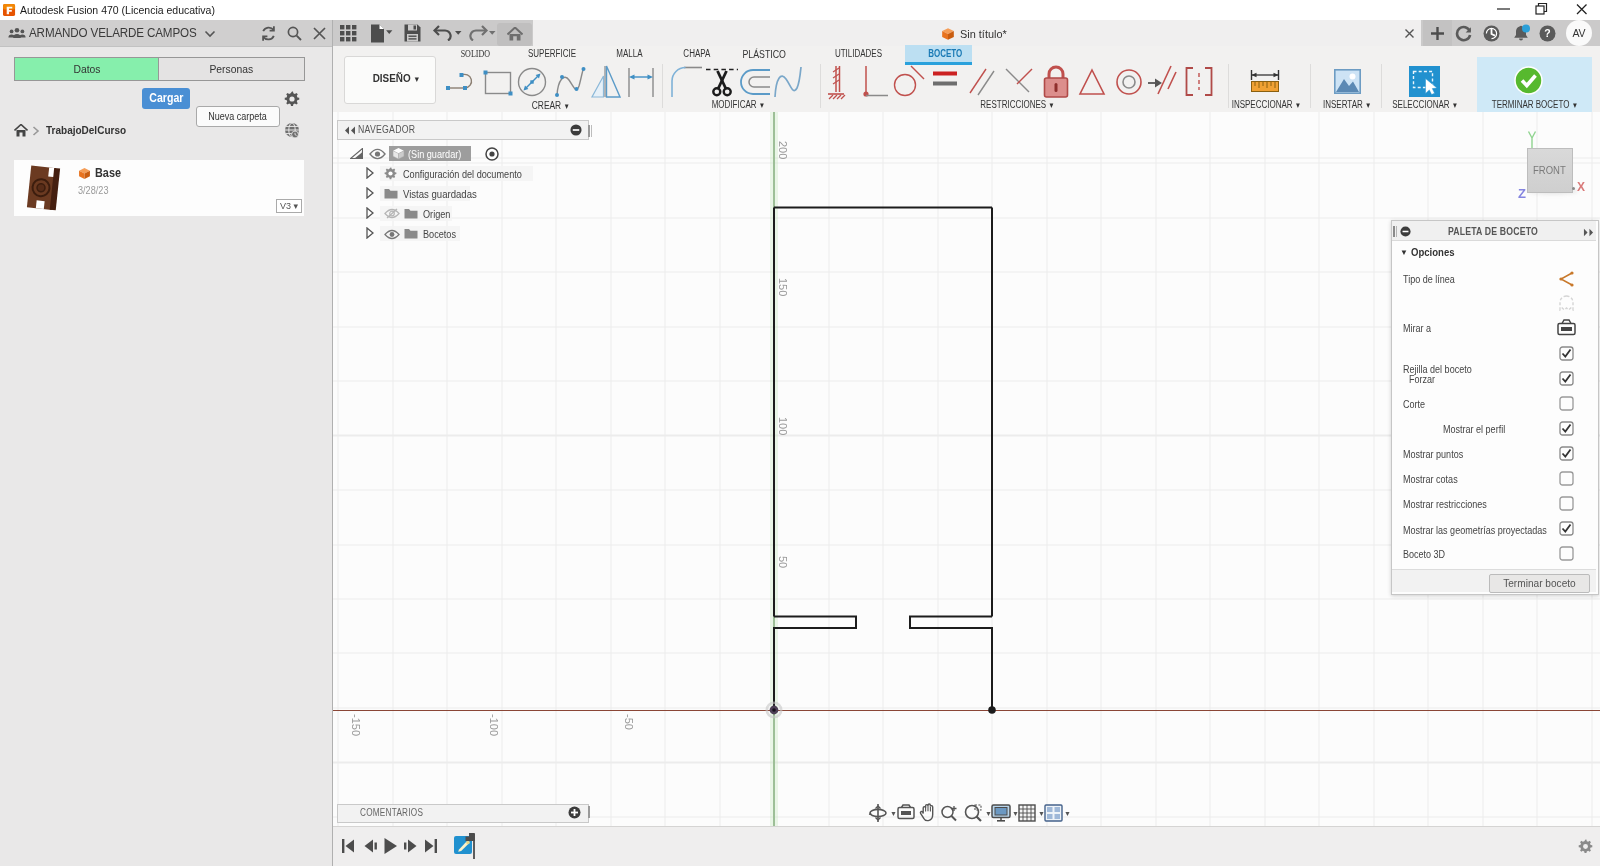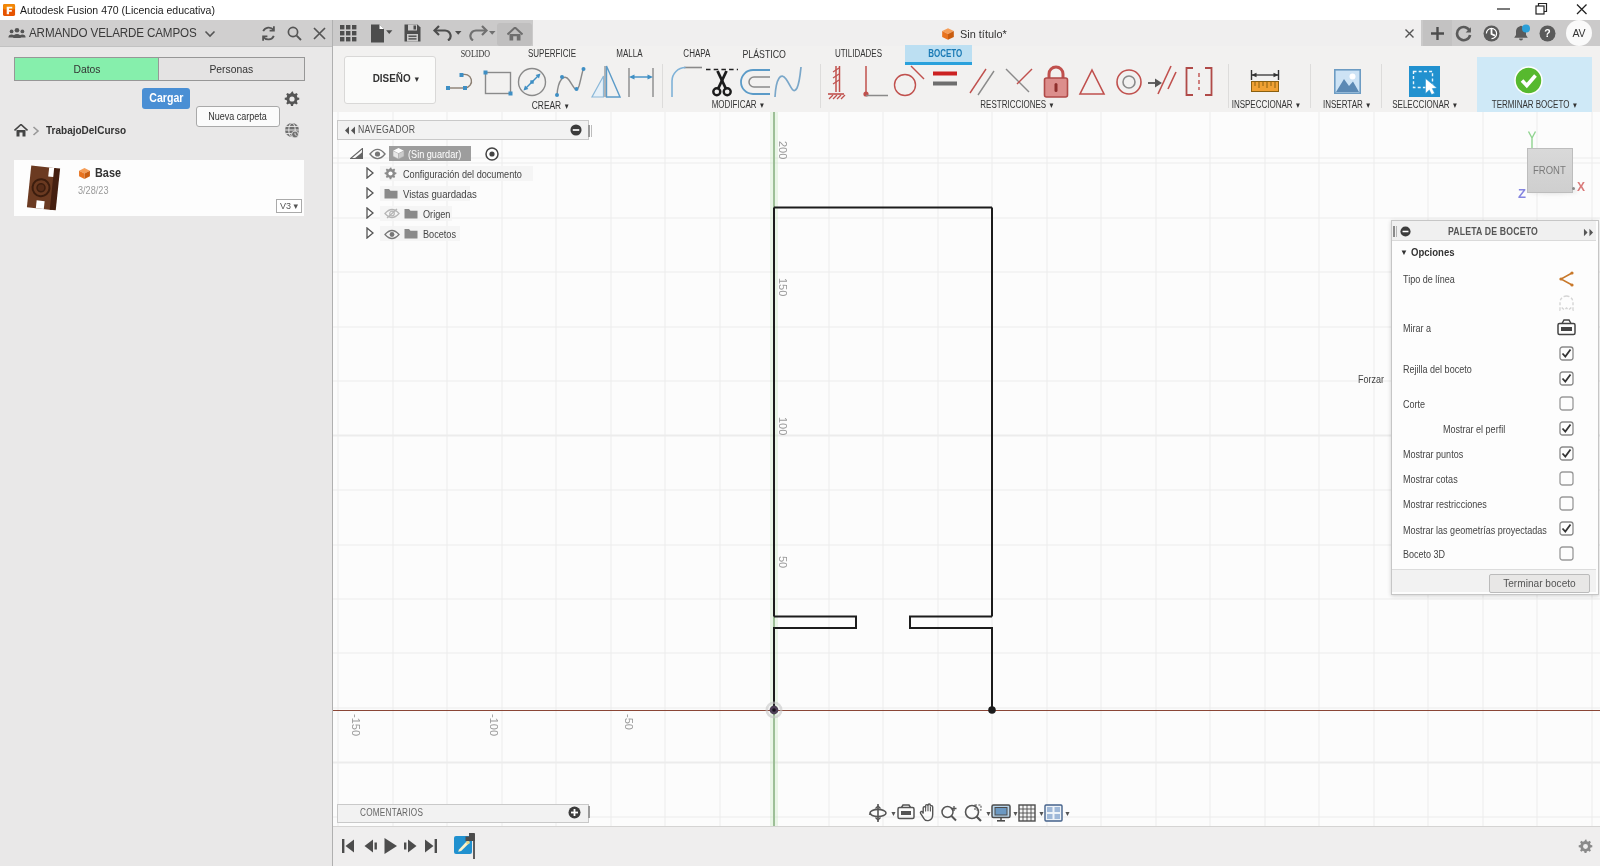--- a/index.html
+++ b/index.html
@@ -653,21 +653,21 @@
   <rect x="4" y="8" width="11" height="4" fill="#444"></rect>
 </svg>
 
 <div class="abs" style="left:1403px;top:348px;font-size:11px;color:#444;margin-top:15px;"><span class="sx">Rejilla del boceto</span></div>
 
 <svg class="abs ico" style="left:1559px;top:346px;" width="15" height="15" viewBox="0 0 15 15">
       <rect x="1" y="1" width="13" height="13" rx="2.5" fill="#fdfdfd" stroke="#8a8a8a" stroke-width="1.3"></rect>
       <path d="M3.5 7.5 L6.3 10.5 L11.5 3.5" fill="none" stroke="#333" stroke-width="1.8"></path>
     </svg>
 
-<div class="abs" style="left:1358px;top:373px;font-size:11px;color:#444;"><span class="sx">Forzar</span></div>
+<div class="abs" style="left:1409px;top:373px;font-size:11px;color:#444;"><span class="sx">Forzar</span></div>
 
 <svg class="abs ico" style="left:1559px;top:371px;" width="15" height="15" viewBox="0 0 15 15">
       <rect x="1" y="1" width="13" height="13" rx="2.5" fill="#fdfdfd" stroke="#8a8a8a" stroke-width="1.3"></rect>
       <path d="M3.5 7.5 L6.3 10.5 L11.5 3.5" fill="none" stroke="#333" stroke-width="1.8"></path>
     </svg>
 
 <div class="abs" style="left:1403px;top:398px;font-size:11px;color:#444;"><span class="sx">Corte</span></div>
 
 <svg class="abs ico" style="left:1559px;top:396px;" width="15" height="15" viewBox="0 0 15 15">
       <rect x="1" y="1" width="13" height="13" rx="2.5" fill="#fdfdfd" stroke="#9a9a9a" stroke-width="1.3"></rect>

